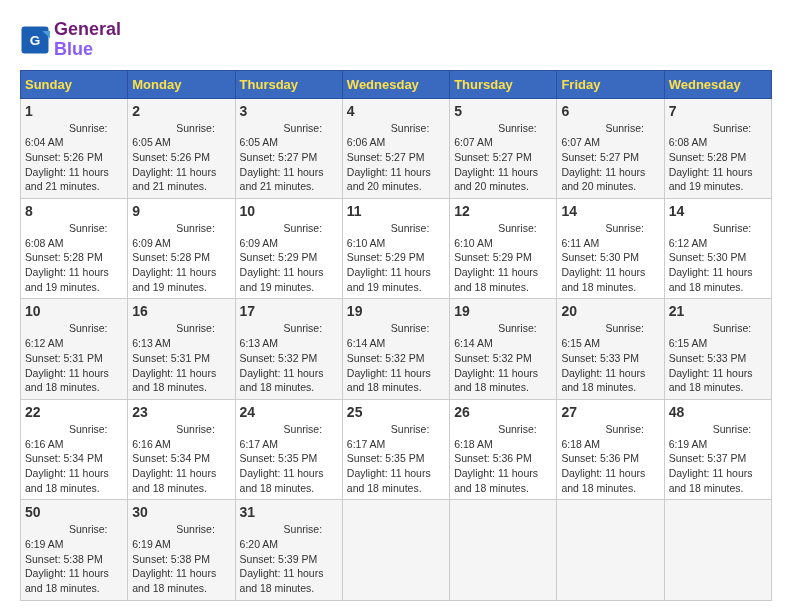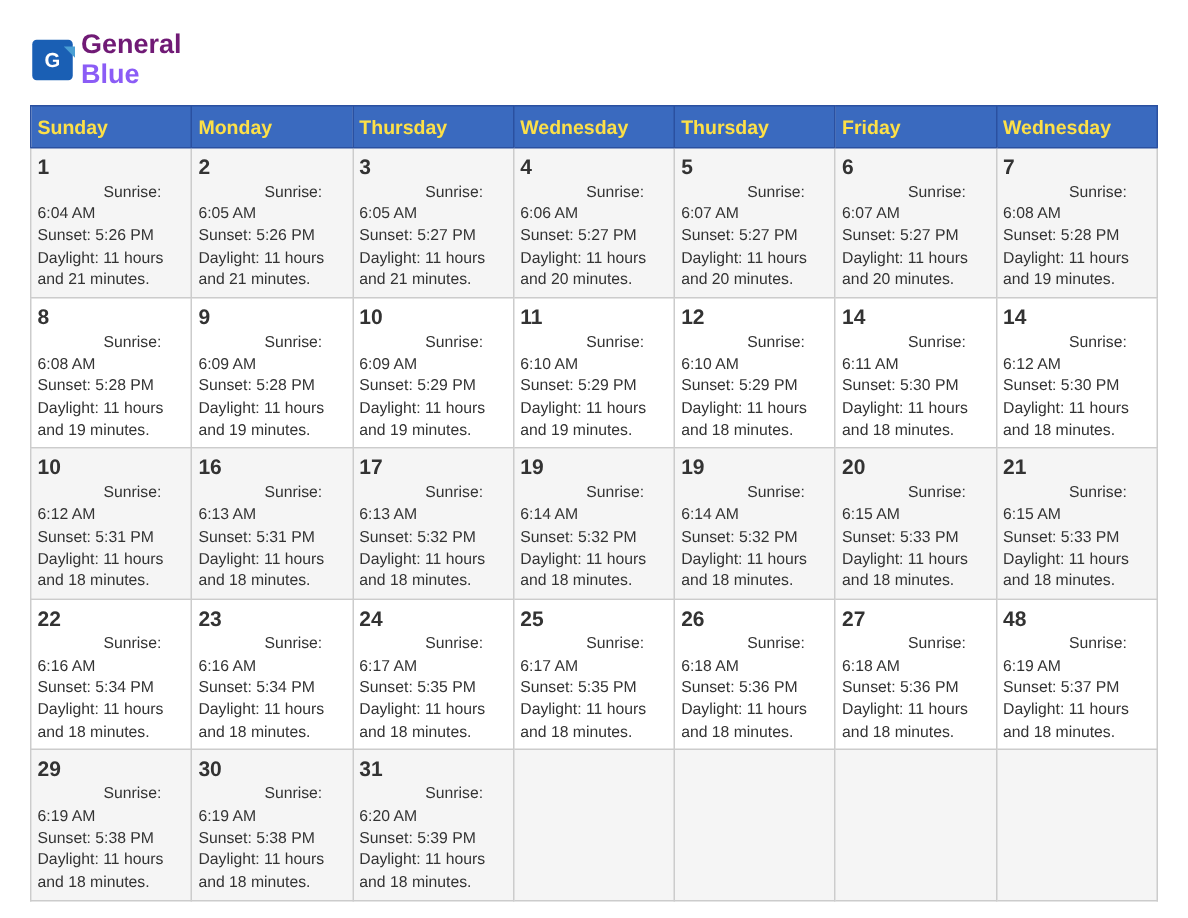--- a/index.html
+++ b/index.html
@@ -234,21 +234,21 @@
         <span class="day-num">27</span>
         <span class="day-detail">Sunrise: 6:18 AM<br>Sunset: 5:36 PM<br>Daylight: 11 hours and 18 minutes.</span>
       </td>
           <td>
         <span class="day-num">48</span>
         <span class="day-detail">Sunrise: 6:19 AM<br>Sunset: 5:37 PM<br>Daylight: 11 hours and 18 minutes.</span>
       </td>
         </tr>
         <tr>
           <td>
-        <span class="day-num">29</span>
+        <span class="day-num">50</span>
         <span class="day-detail">Sunrise: 6:19 AM<br>Sunset: 5:38 PM<br>Daylight: 11 hours and 18 minutes.</span>
       </td>
           <td>
         <span class="day-num">30</span>
         <span class="day-detail">Sunrise: 6:19 AM<br>Sunset: 5:38 PM<br>Daylight: 11 hours and 18 minutes.</span>
       </td>
           <td>
         <span class="day-num">31</span>
         <span class="day-detail">Sunrise: 6:20 AM<br>Sunset: 5:39 PM<br>Daylight: 11 hours and 18 minutes.</span>
       </td>

